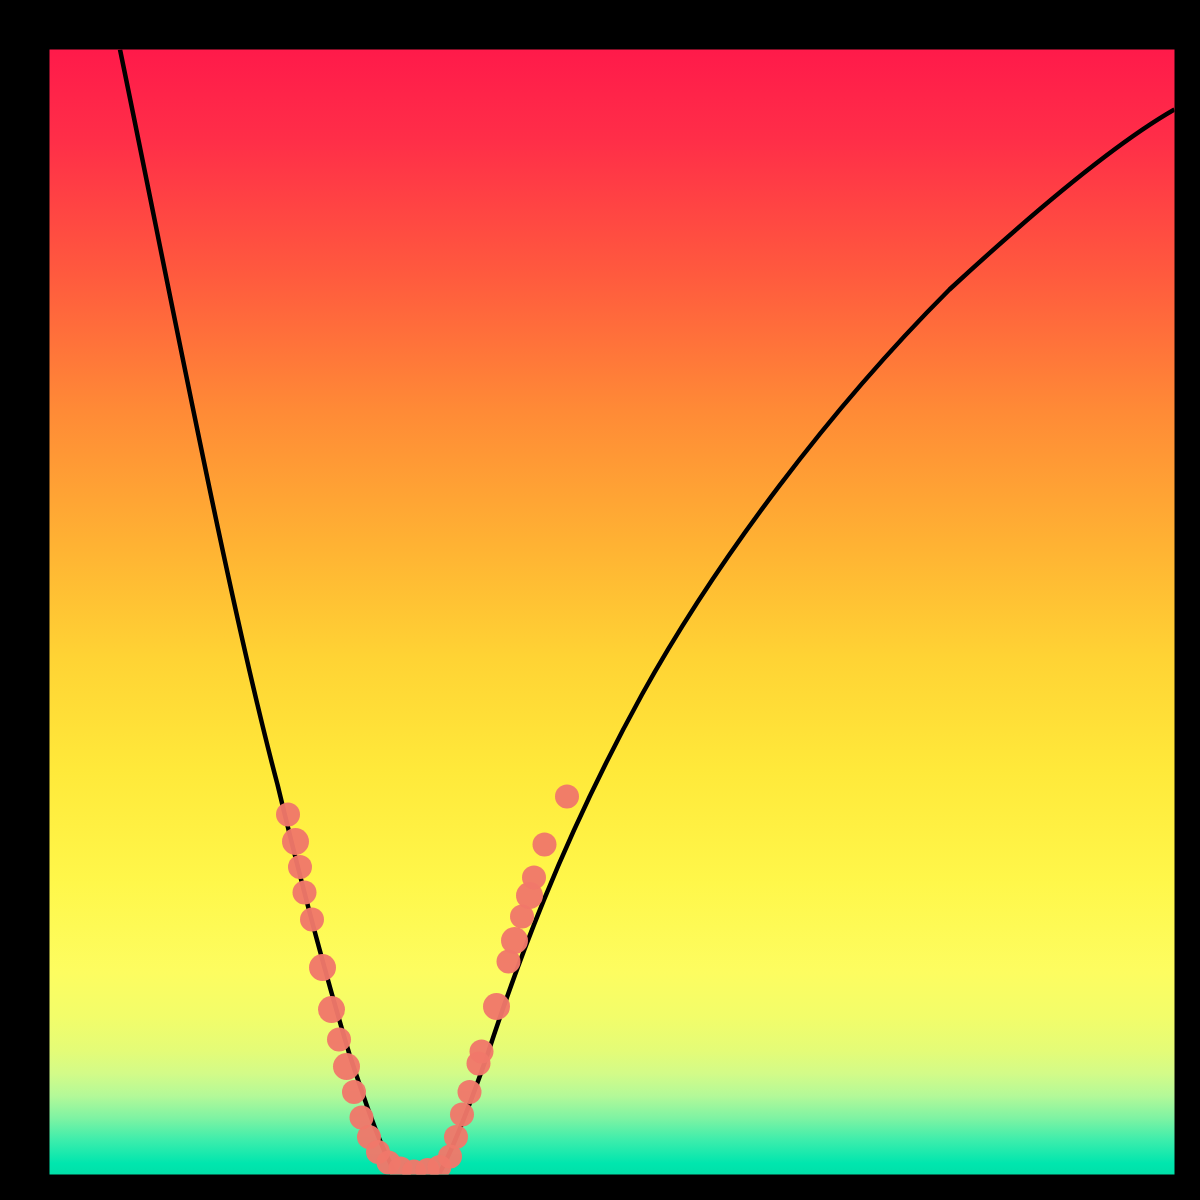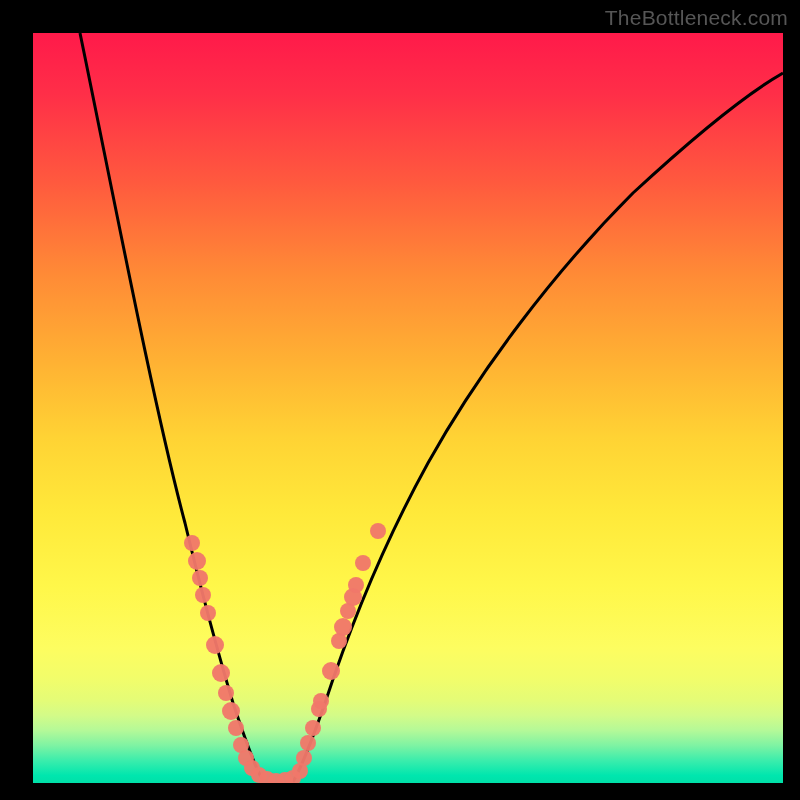--- a/index.html
+++ b/index.html
@@ -58,21 +58,20 @@
   }
   .scatter {
     fill: #f0786a;
     fill-opacity: 0.96;
   }
 </style>
 </head>
 <body>
 <div class="canvas">
 
-  <div class="watermark">TheBottleneck.com</div>
 
   <div class="plot-area">
     <svg class="overlay" viewBox="0 0 750 750">
 
       <path class="curve" d="M 47 0
                C 80 160, 120 370, 152 490
                C 170 565, 185 620, 200 670
                C 210 700, 218 724, 226 740
                L 230 748"></path>
 

